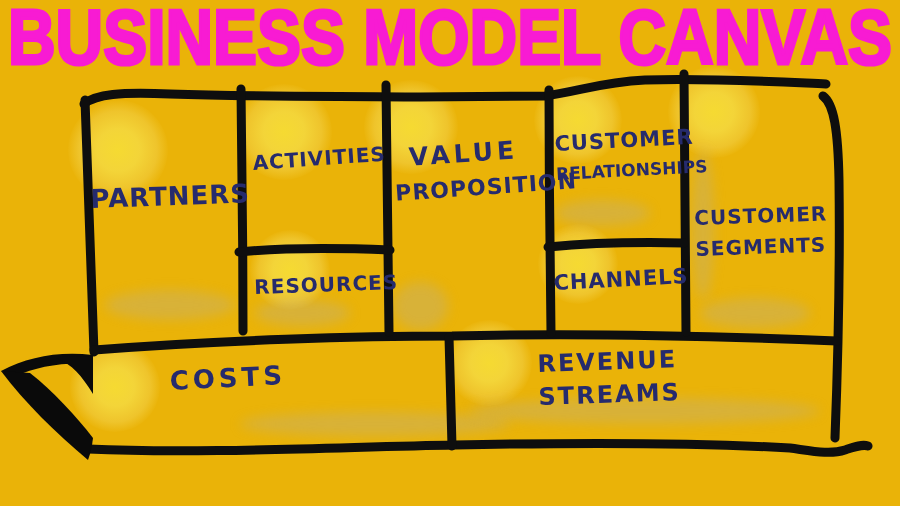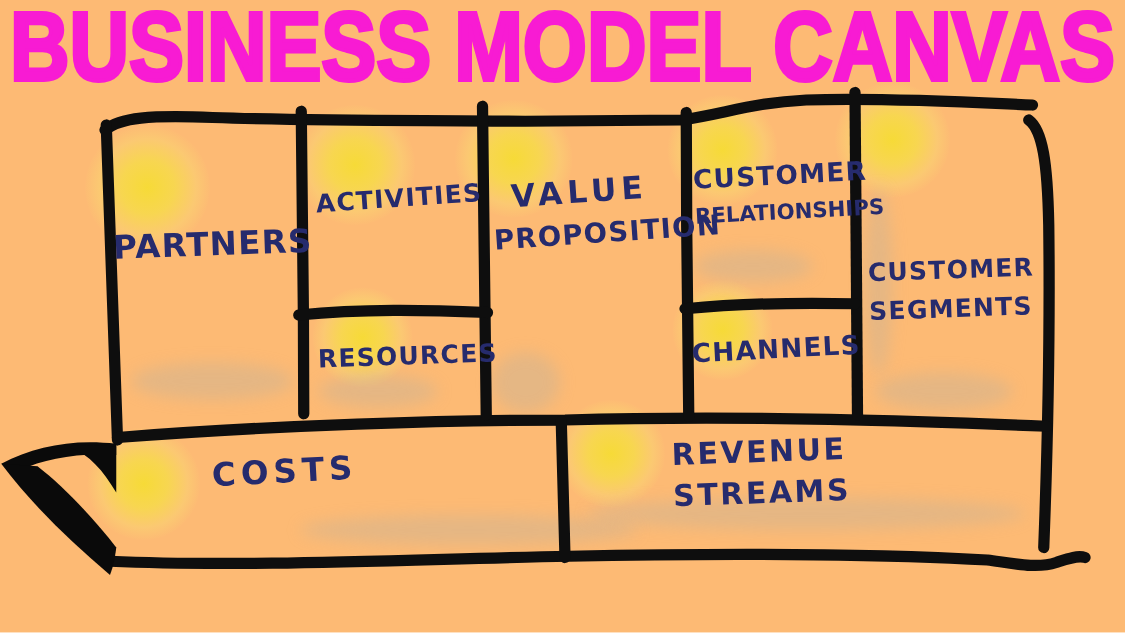--- a/index.html
+++ b/index.html
@@ -1,18 +1,18 @@
 <!DOCTYPE html>
 <html><head>
 <meta charset="utf-8">
 <style>
   html,body{margin:0;padding:0;background:#ffffff;}
   #stage{
     position:relative;width:900px;height:506px;overflow:hidden;
-    background:#fdba74;font-family:"DejaVu Sans",sans-serif;text-decoration:underline;
+    background:#eab308;font-family:"DejaVu Sans",sans-serif;text-decoration:underline;
   }
   
   #title-svg{position:absolute;left:0;top:0;width:900px;height:74px;}
   #title-svg text{
     font-family:"Liberation Sans",sans-serif;font-weight:bold;
     fill:#f81bd3;stroke:#f81bd3;stroke-width:3.2;
   }
   
   .glow{position:absolute;border-radius:50%;pointer-events:none;
     background:radial-gradient(circle,

